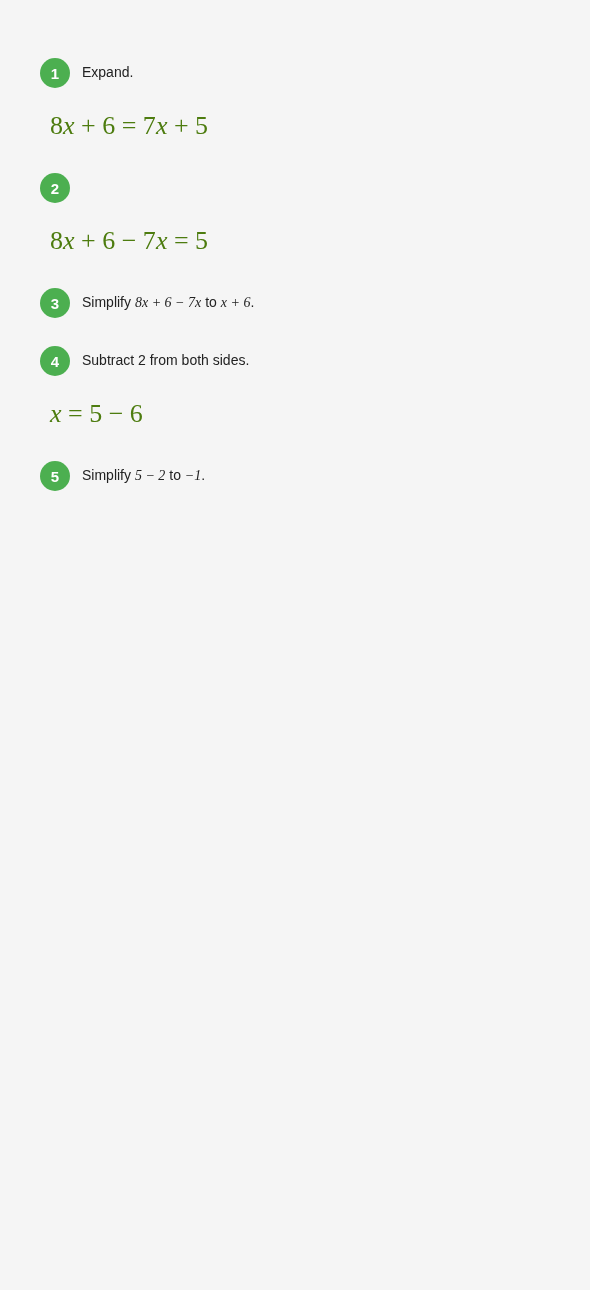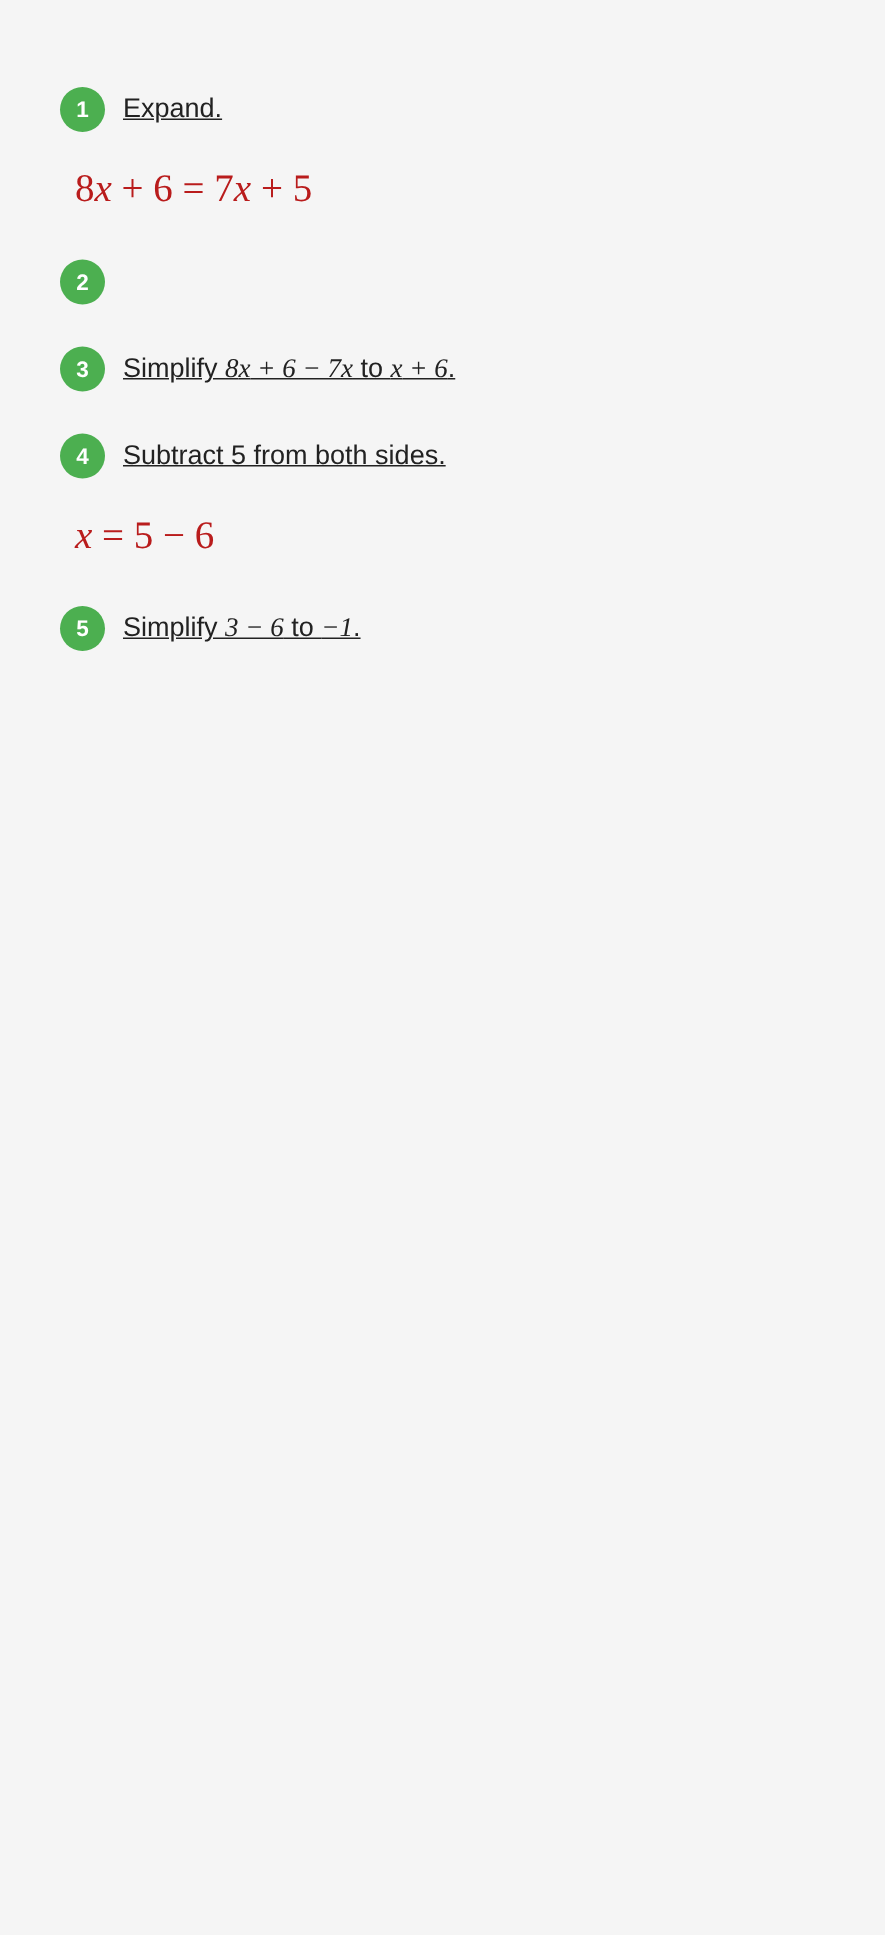--- a/index.html
+++ b/index.html
@@ -38,35 +38,34 @@
       font-family: Arial, sans-serif;
       display: flex;
       align-items: center;
       justify-content: center;
       flex-shrink: 0;
       margin-right: 12px;
     }
 
     .step-description {
       font-family: Arial, sans-serif;
-      font-size: 18px;
+      font-size: 14px;
       color: #222;
       line-height: 1.4;
-      text-decoration: underline;
     }
 
     .step-description .math-inline {
       font-family: 'Georgia', serif;
       font-style: italic;
     }
 
     .math-display {
       font-family: 'Georgia', serif;
       font-size: 26px;
-      color: #b91c1c;
+      color: #4d7c0f;
       margin-left: 10px;
       margin-bottom: 10px;
       line-height: 1.5;
     }
 
     .math-display .math-var {
       font-style: italic;
     }
   </style>
 </head>
@@ -83,47 +82,50 @@
     8<span class="math-var">x</span> + 6 = 7<span class="math-var">x</span> + 5
   </div>
 </div>
 
 <div class="step-container">
   <div class="step-header">
     <div class="step-badge">
       <span>2</span>
     </div>
   </div>
+  <div class="math-display">
+    8<span class="math-var">x</span> + 6 − 7<span class="math-var">x</span> = 5
+  </div>
 </div>
 
 <div class="step-container">
   <div class="step-header">
     <div class="step-badge">
       <span>3</span>
     </div>
     <span class="step-description">
       Simplify <span class="math-inline">8<em>x</em> + 6 − 7<em>x</em></span> to <span class="math-inline"><em>x</em> + 6</span>.
     </span>
   </div>
 </div>
 
 <div class="step-container">
   <div class="step-header">
     <div class="step-badge">
       <span>4</span>
     </div>
-    <span class="step-description">Subtract 5 from both sides.</span>
+    <span class="step-description">Subtract 2 from both sides.</span>
   </div>
   <div class="math-display">
     <span class="math-var">x</span> = 5 − 6
   </div>
 </div>
 
 <div class="step-container">
   <div class="step-header">
     <div class="step-badge">
       <span>5</span>
     </div>
     <span class="step-description">
-      Simplify <span class="math-inline">3 − 6</span> to <span class="math-inline">−1</span>.
+      Simplify <span class="math-inline">5 − 2</span> to <span class="math-inline">−1</span>.
     </span>
   </div>
 </div>
 
 </body></html>

